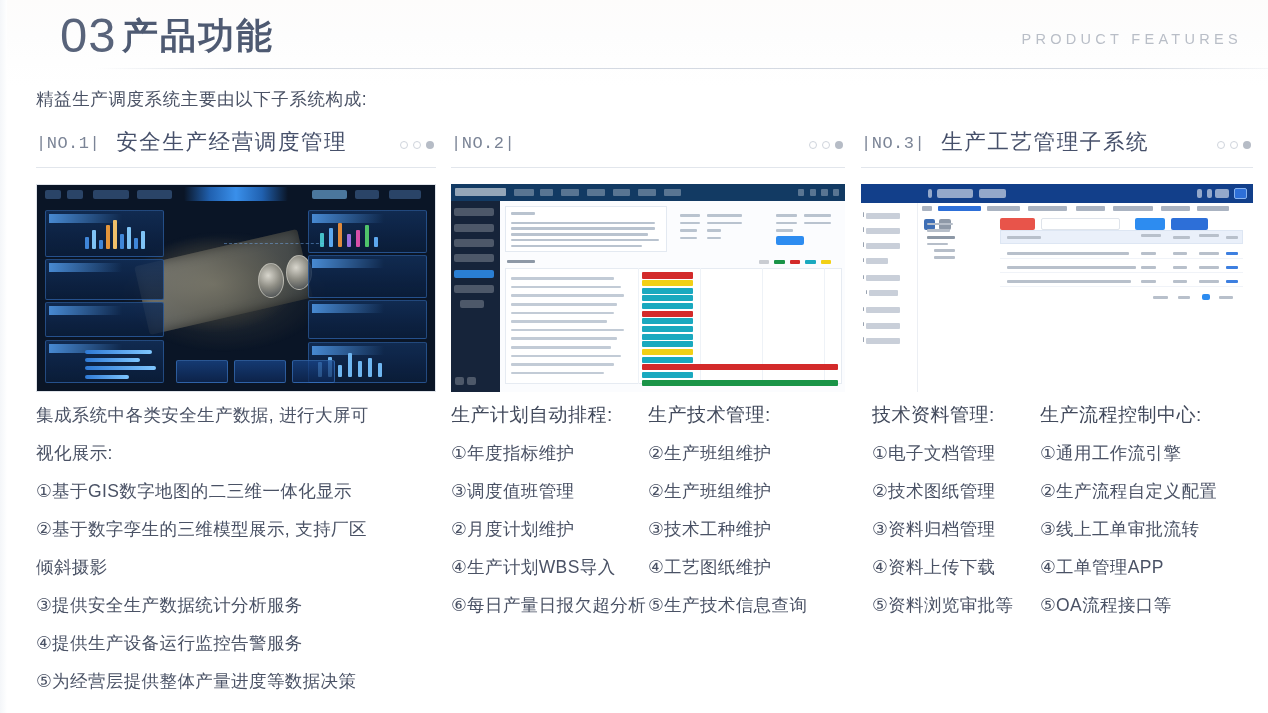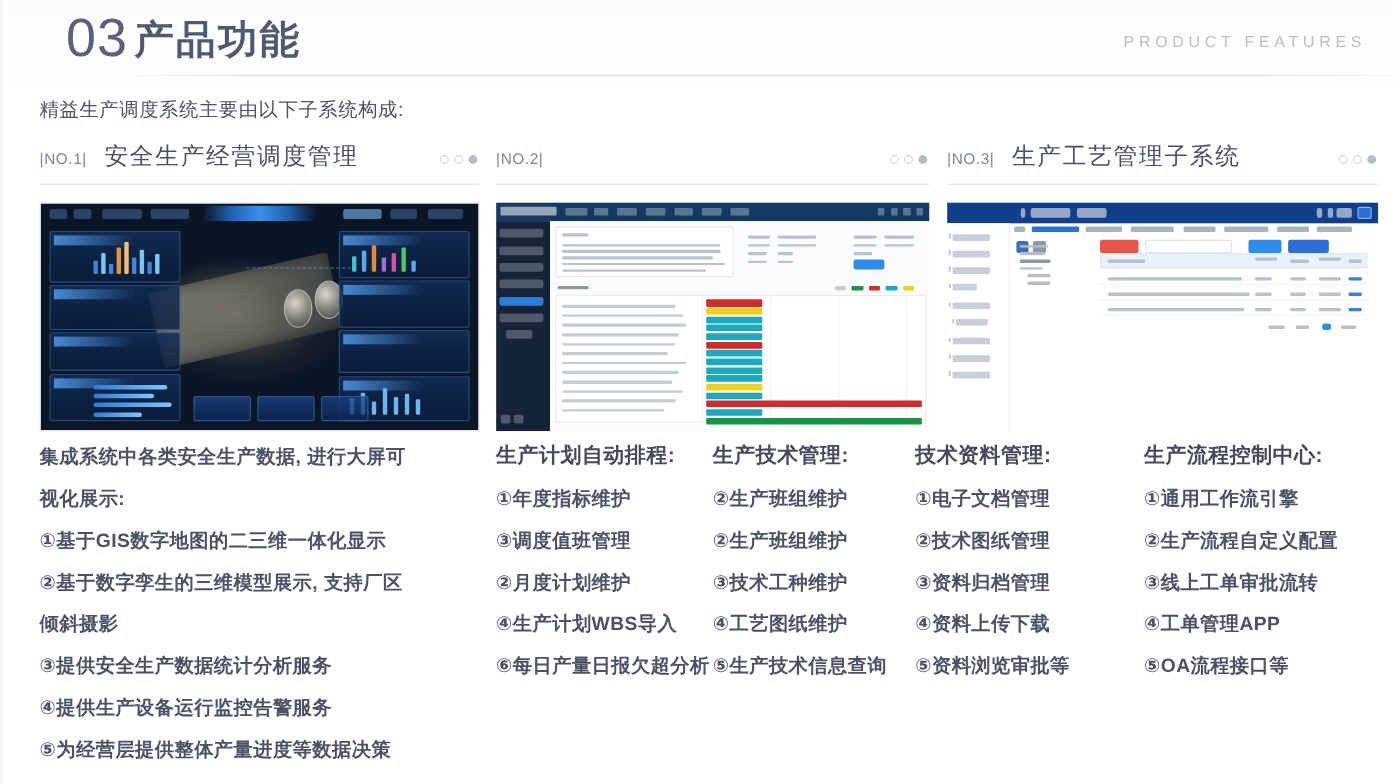--- a/index.html
+++ b/index.html
@@ -61,22 +61,22 @@
   .col-1 { left: 36px;  width: 400px; }
   .col-2 { left: 451px; width: 394px; }
   .col-3 { left: 861px; width: 392px; }
 
   .col-head {
     position: relative; height: 40px;
     border-bottom: 1px solid #e2e6ec;
     display: flex; align-items: flex-start;
   }
   .no-tag {
-    font-size: 14px; color: #7b8496; letter-spacing: 0.5px;
-    line-height: 24px; white-space: nowrap; padding-top: 4px;
+    font-size: 17px; color: #7b8496; letter-spacing: 0.5px;
+    line-height: 24px; white-space: nowrap; padding-top: 4px; font-family: Liberation Mono, monospace;
   }
   .col-name {
     font-size: 21.5px; color: #46506a; font-weight: 400;
     letter-spacing: 1.6px; line-height: 28px; margin-left: 16px;
     white-space: nowrap;
   }
   .dots {
     position: absolute; right: 2px; top: 13px;
     display: flex; gap: 5px; align-items: center;
   }
@@ -187,34 +187,34 @@
     background:#fff; }
   .d3-thead { position:absolute; left:0; top:0; width:100%; height:16%;
     background:#eaf0fa; border:1px solid #dde6f3; }
   .d3-trow { position:absolute; left:0; width:100%; height:12%;
     border-bottom:1px solid #f0f3f8; }
   .d3-cell { position:absolute; height:2.8px; background:#b8c0cb; border-radius:1px; }
   .d3-page { position:absolute; width:3.4%; height:7%; background:#2d8cf0; border-radius:2px; }
 
   
   .body-wrap { position: absolute; top: 396px; left: 0; width: 1268px; }
-  .txt-col { position: absolute; font-weight: bold; }
+  .txt-col { position: absolute; }
   .sub-title {
     font-size: 19px; color: #424a5c; letter-spacing: 0.5px;
     line-height: 38px; white-space: nowrap;
   }
   .li {
     font-size: 17.5px; color: #4a5265; letter-spacing: 0.4px;
     line-height: 38px; white-space: nowrap;
   }
   .c1-text { left: 36px; width: 404px; }
   .c1-text .li, .c1-text .sub-title { line-height: 38px; }
   .c2a { left: 451px; width: 196px; }
   .c2b { left: 648px; width: 210px; }
-  .c3a { left: 832px; width: 166px; }
+  .c3a { left: 872px; width: 166px; }
   .c3b { left: 1040px; width: 218px; }
 </style>
 </head>
 <body>
 
 <div class="page">
 
   <div class="left-edge"></div>
 
   <div class="header">

